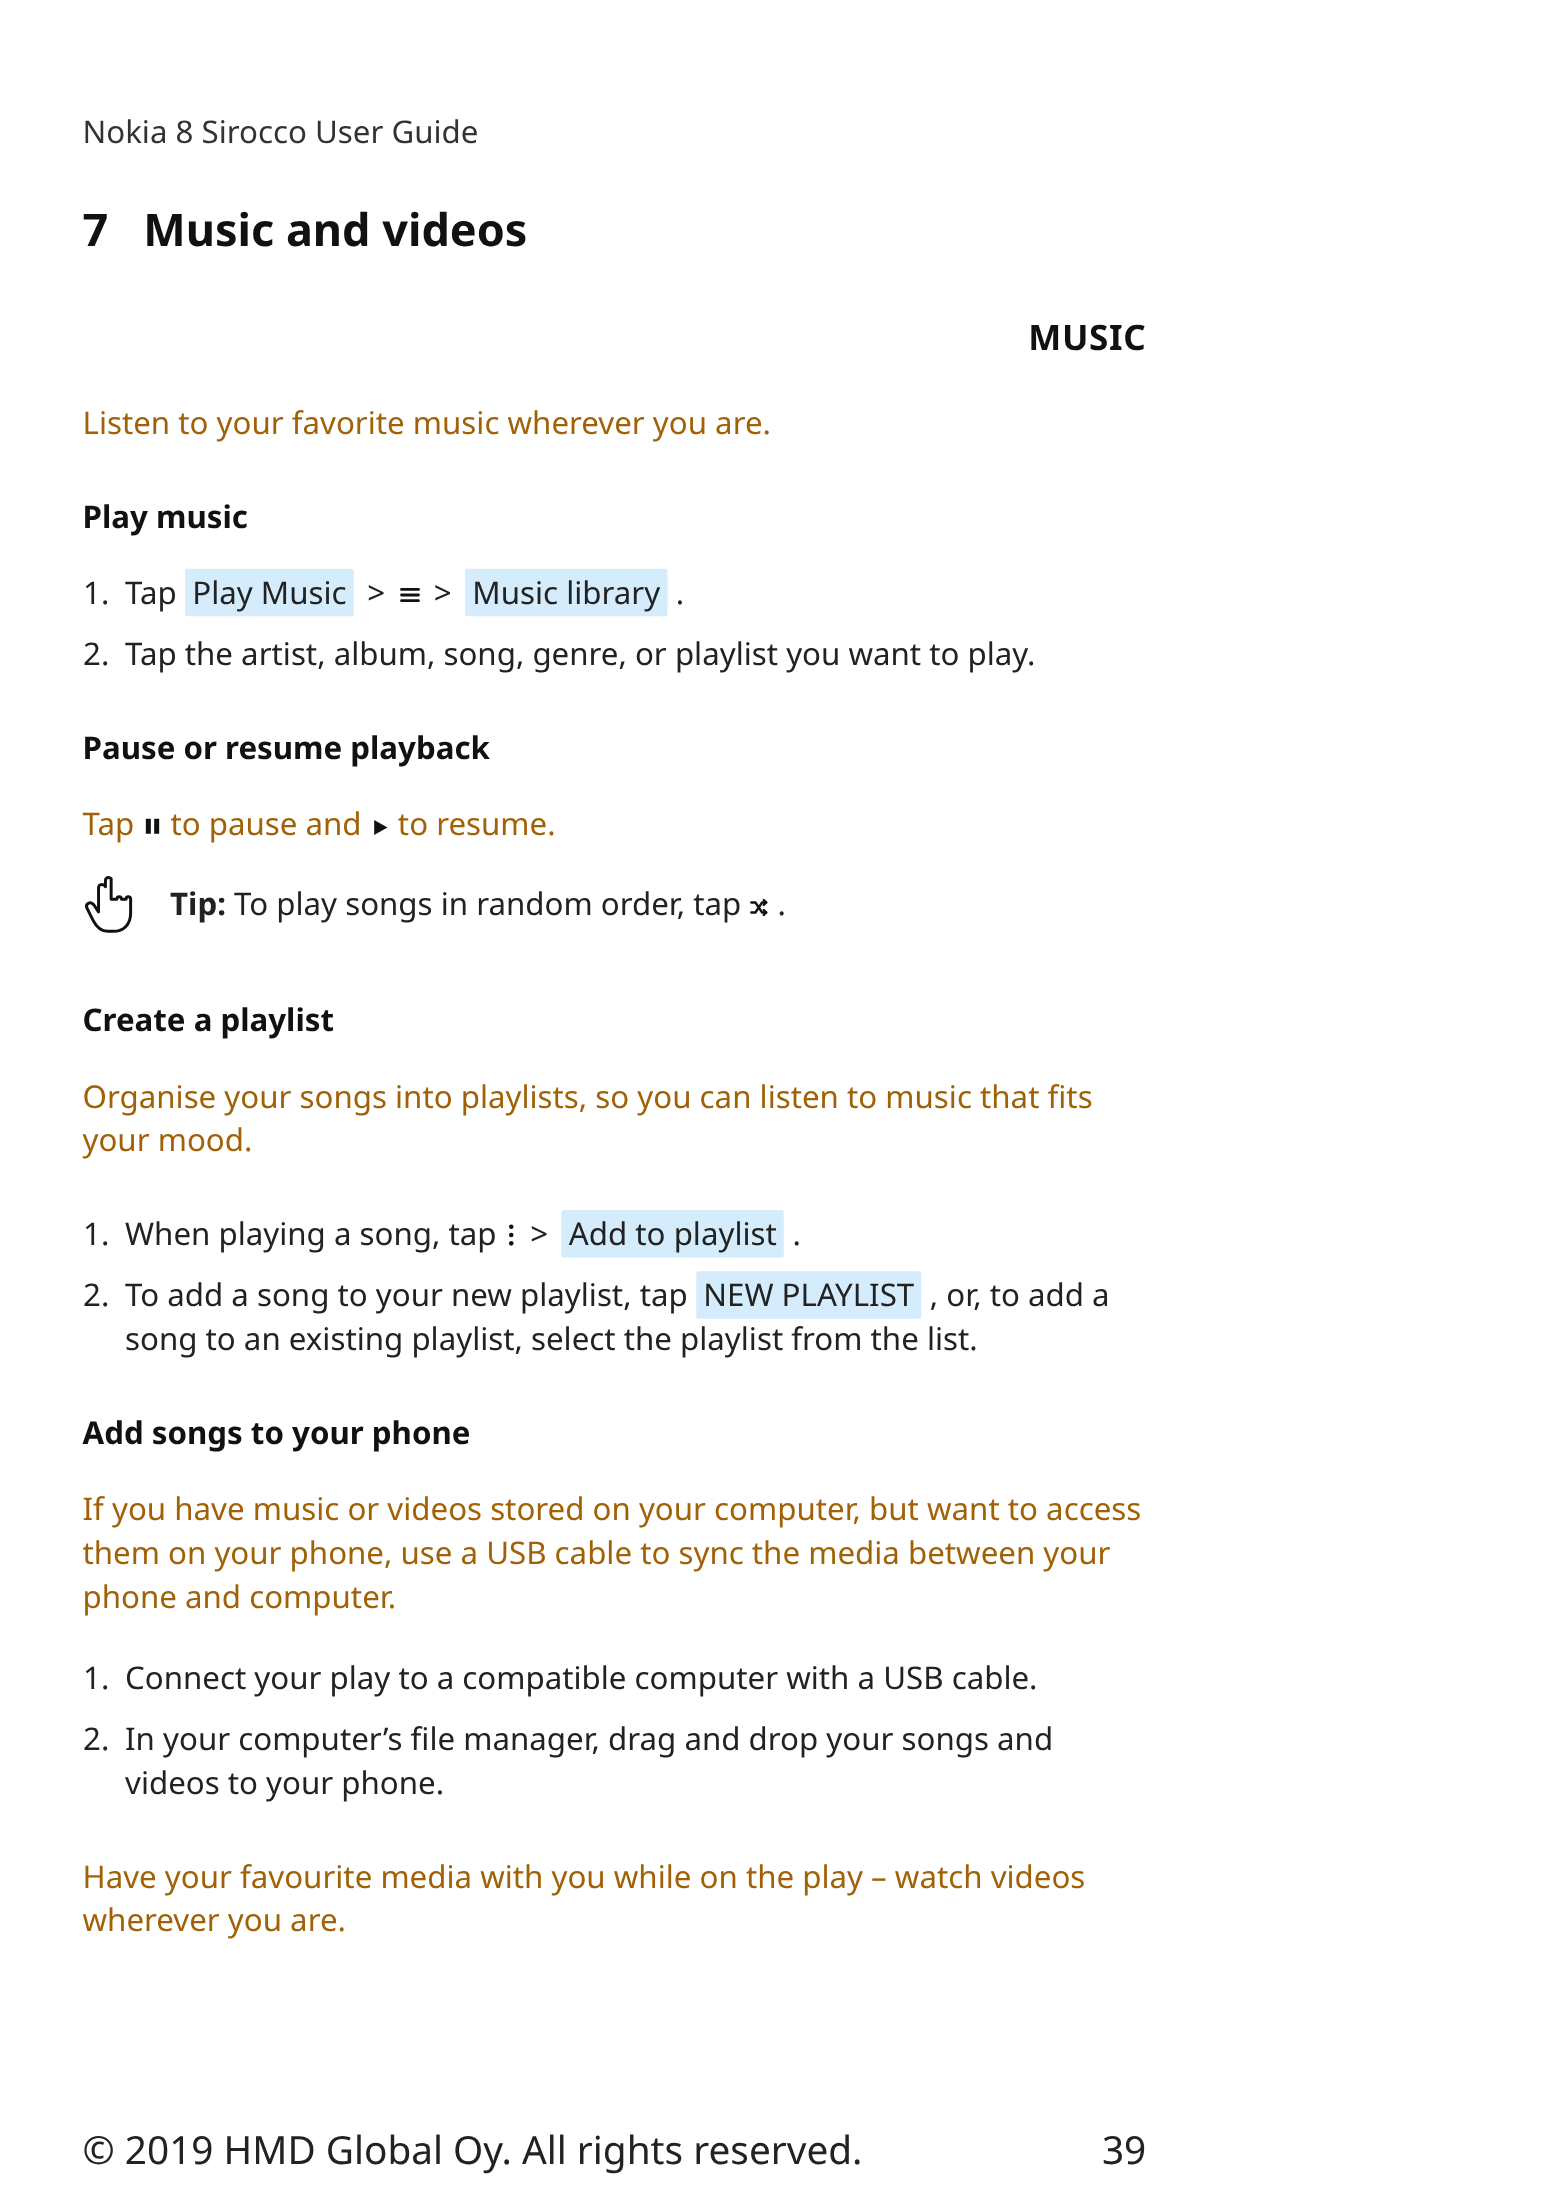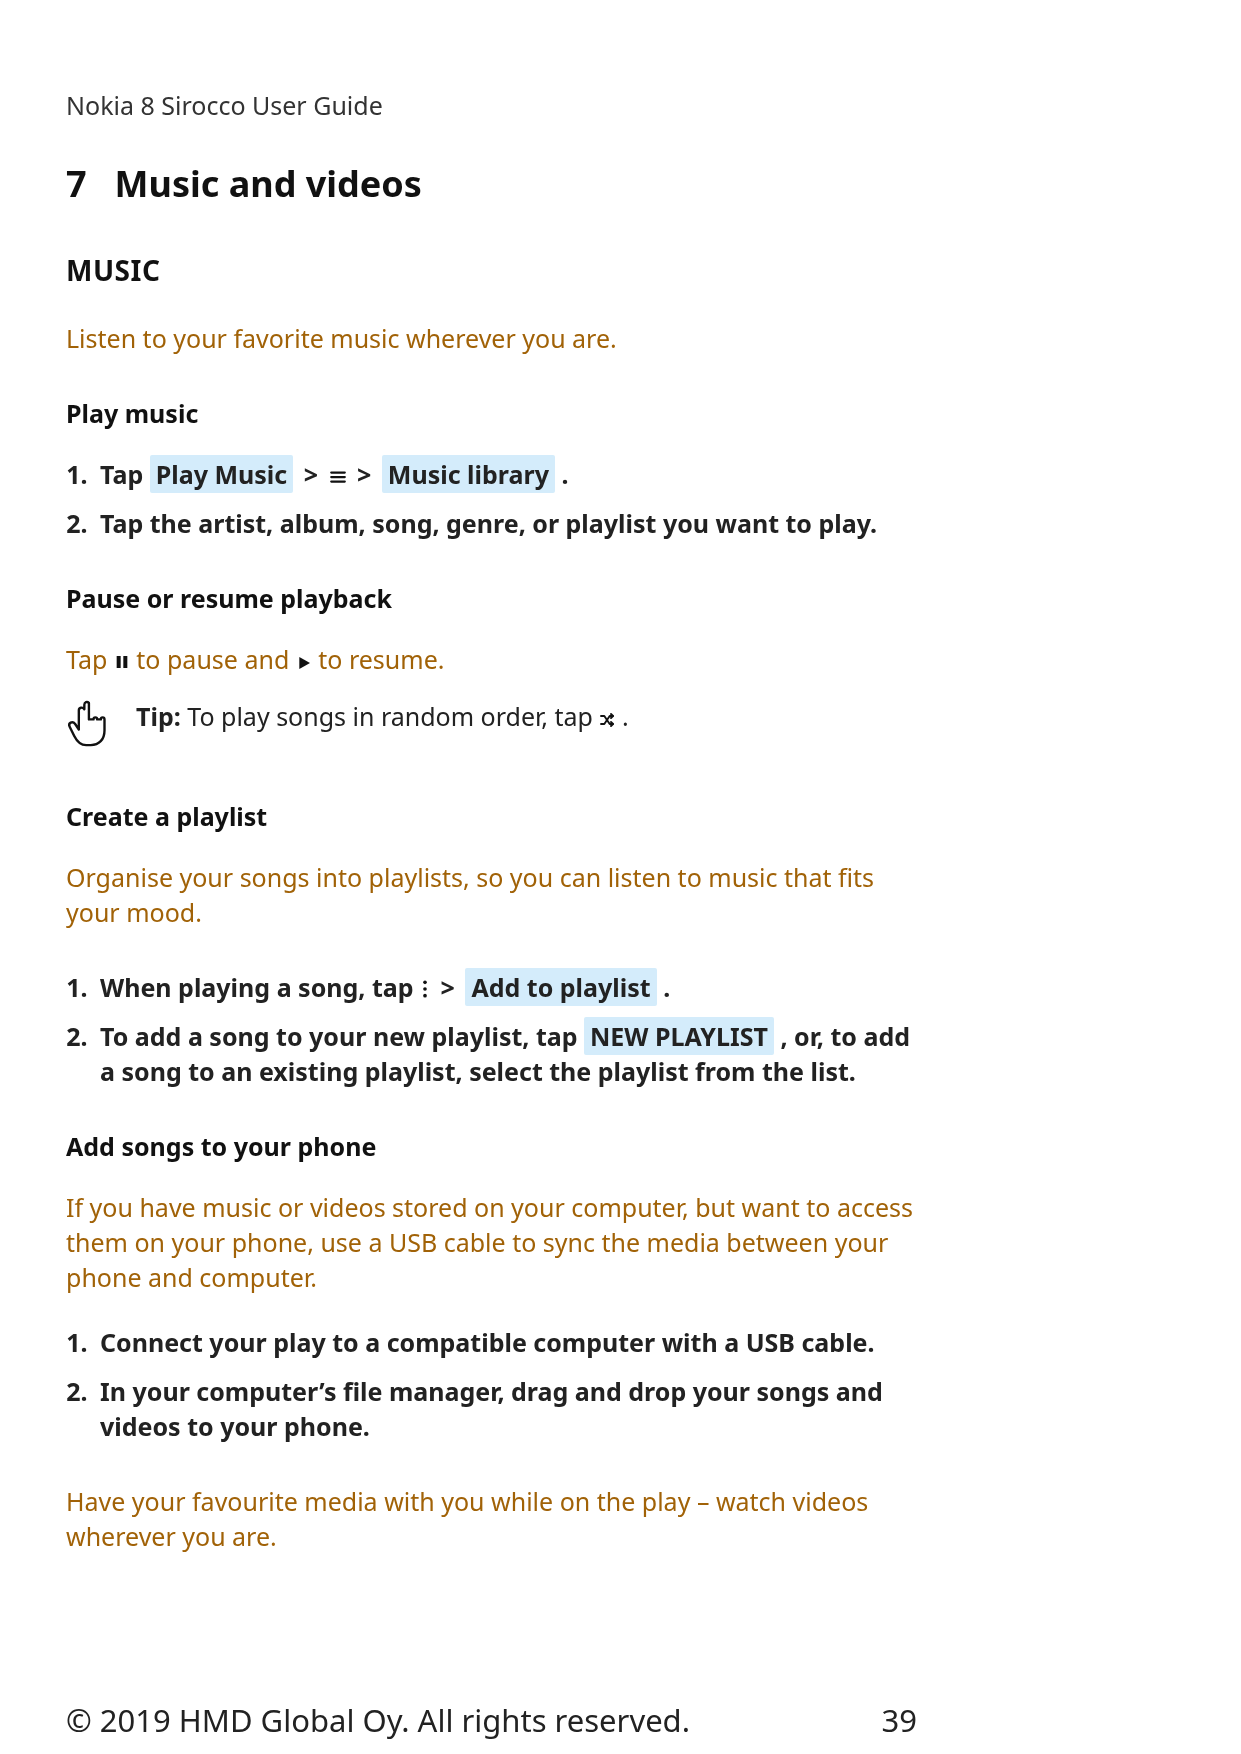--- a/index.html
+++ b/index.html
@@ -33,52 +33,52 @@
     margin-bottom: 42px;
     display: flex;
     gap: 28px;
   }
   .h2 {
     font-size: 28px;
     font-weight: 700;
     color: #111;
     margin: 0 0 30px 0;
     letter-spacing: 0.5px;
+    text-align: right;
   }
   .p {
     margin: 0 0 40px 0;
     color: #a16207;
   }
   .h3 {
     font-size: 25px;
     font-weight: 700;
     color: #111;
     margin: 0 0 26px 0;
   }
   ol.steps {
     margin: 0 0 40px 0;
     padding-left: 28px;
   }
   ol.steps > li {
     margin-bottom: 14px;
     padding-left: 6px;
-    font-weight: bold;
   }
   .ui-hl {
     background: #d4ecfb;
     border-radius: 2px;
     padding: 2px 6px;
   }
   .icon {
     display: inline-flex;
     vertical-align: -2px;
   }
   .tip-row {
     display: flex;
-    align-items: flex-start;
+    align-items: center;
     gap: 26px;
     margin: 10px 0 50px 0;
   }
   .tip-icon-svg {
     width: 44px;
     height: 50px;
   }
   .footer {
     position: absolute;
     left: 66px;

